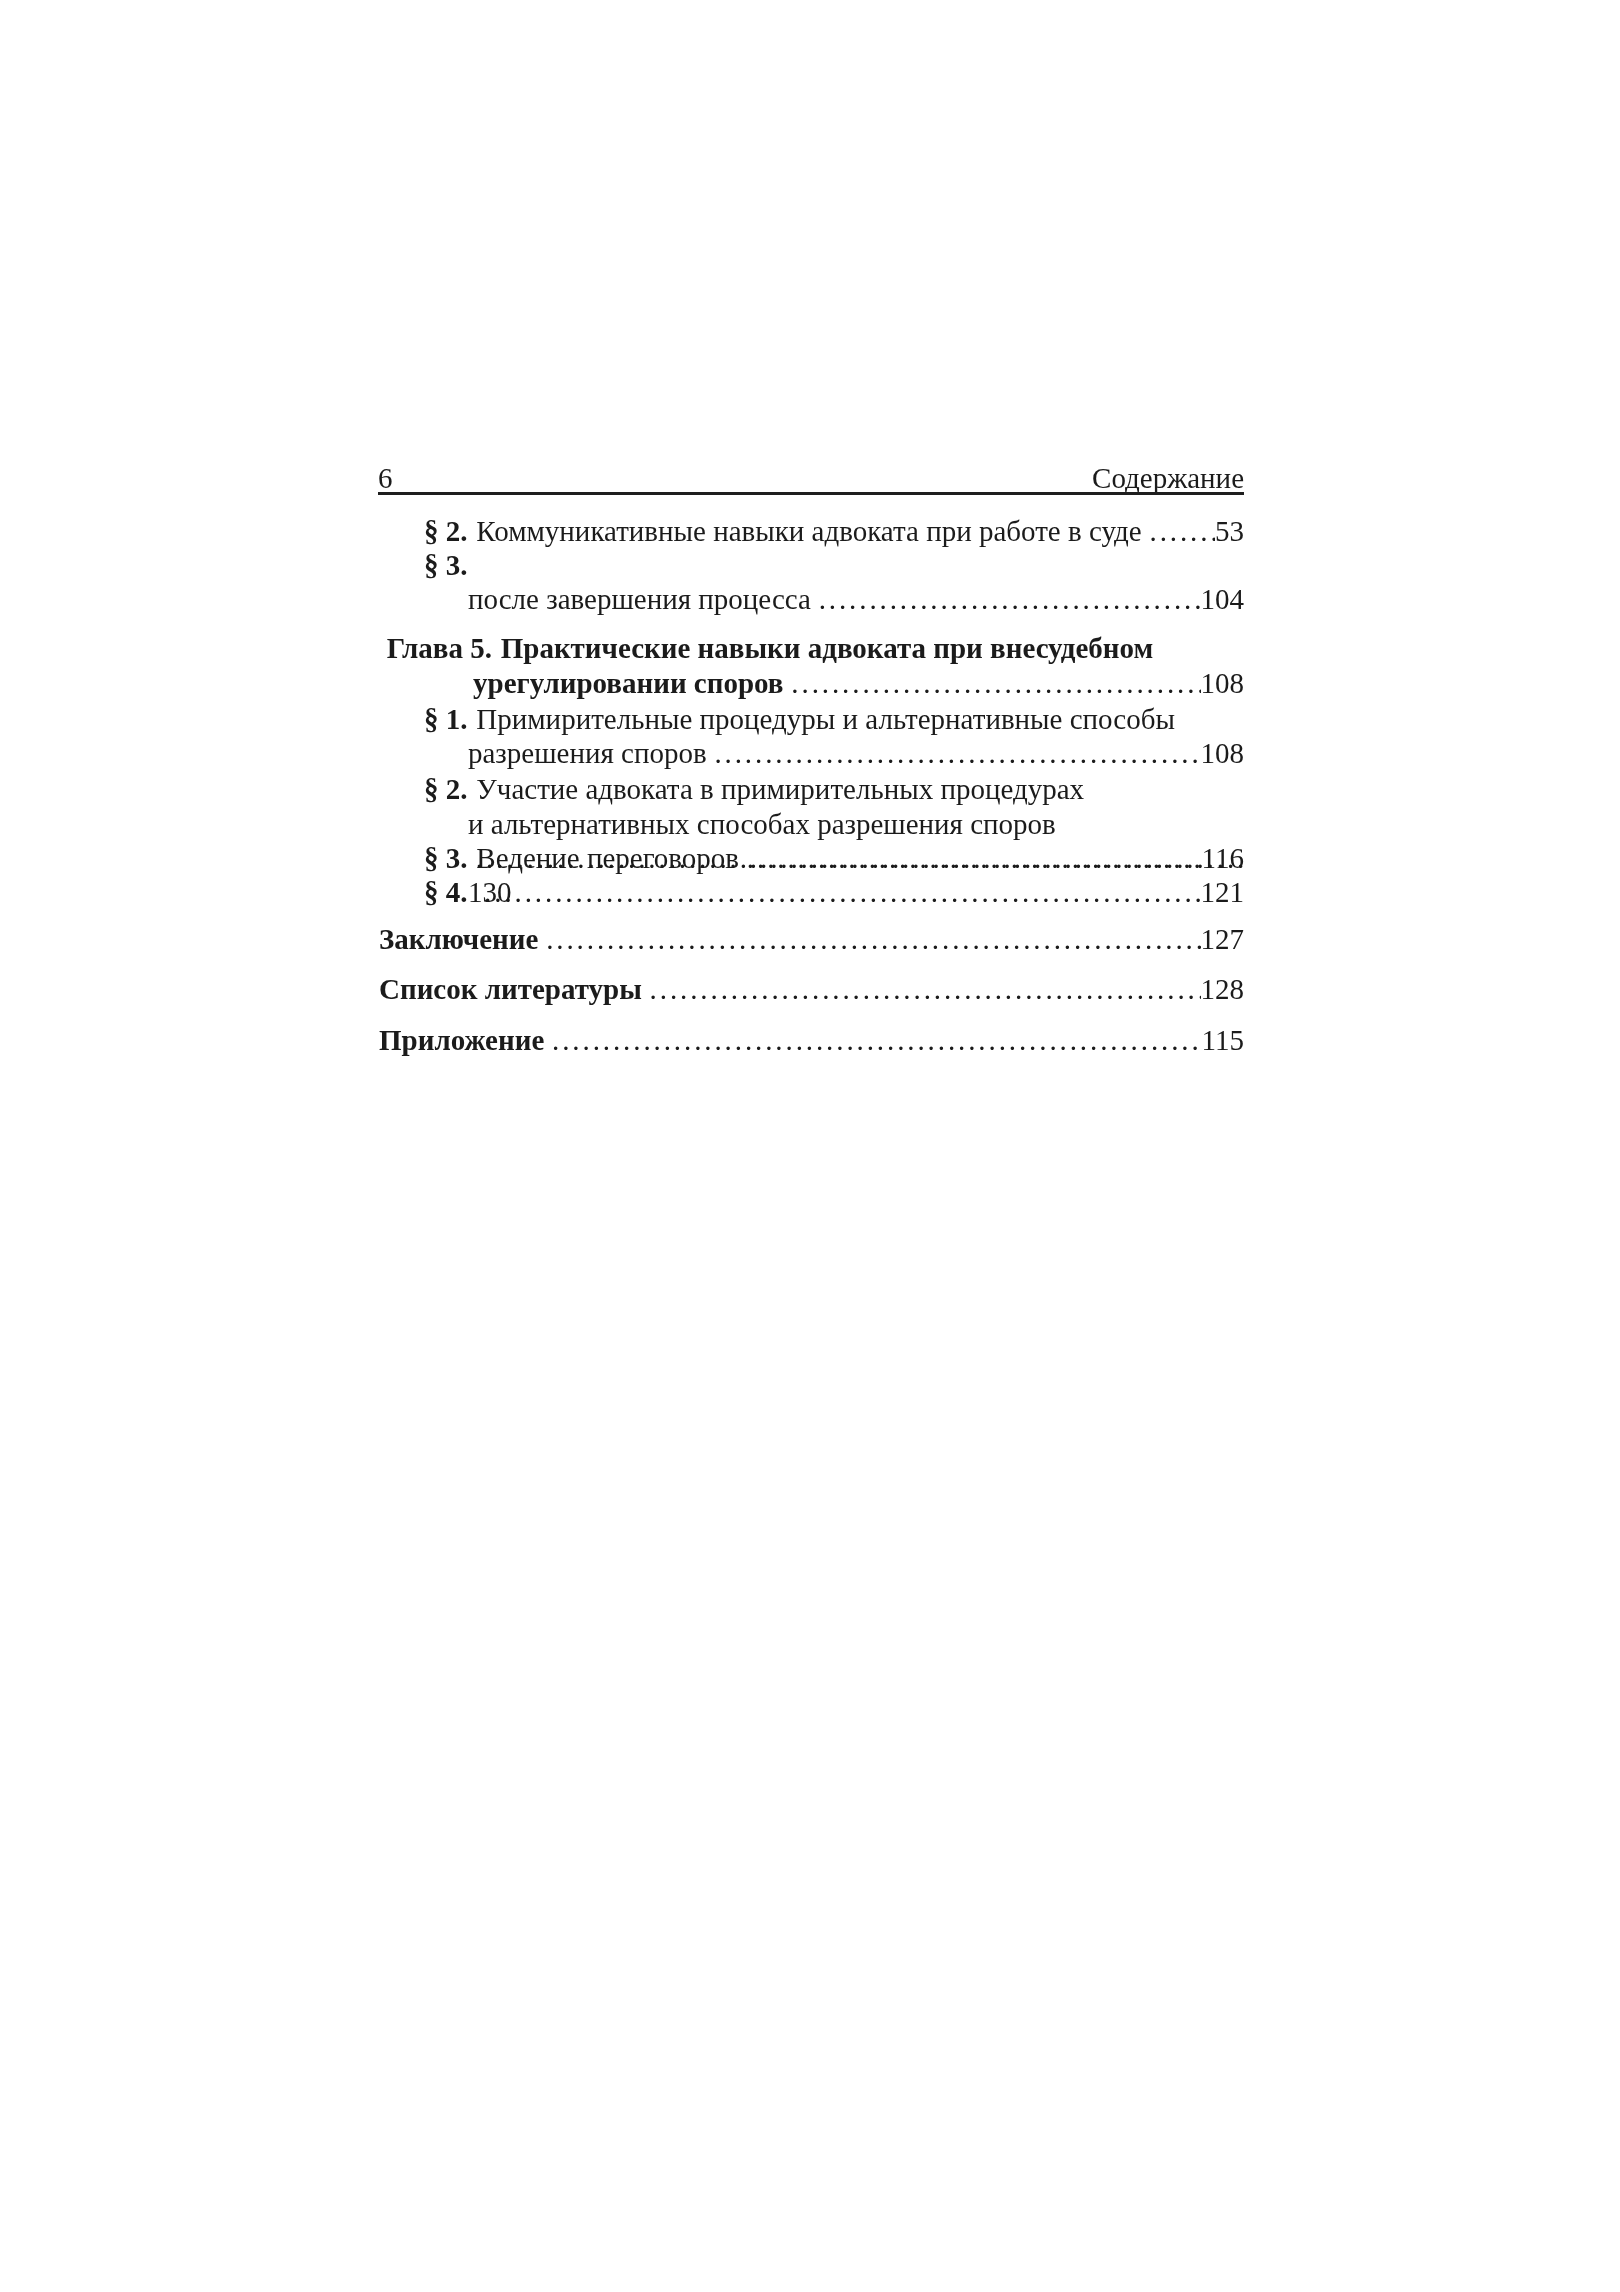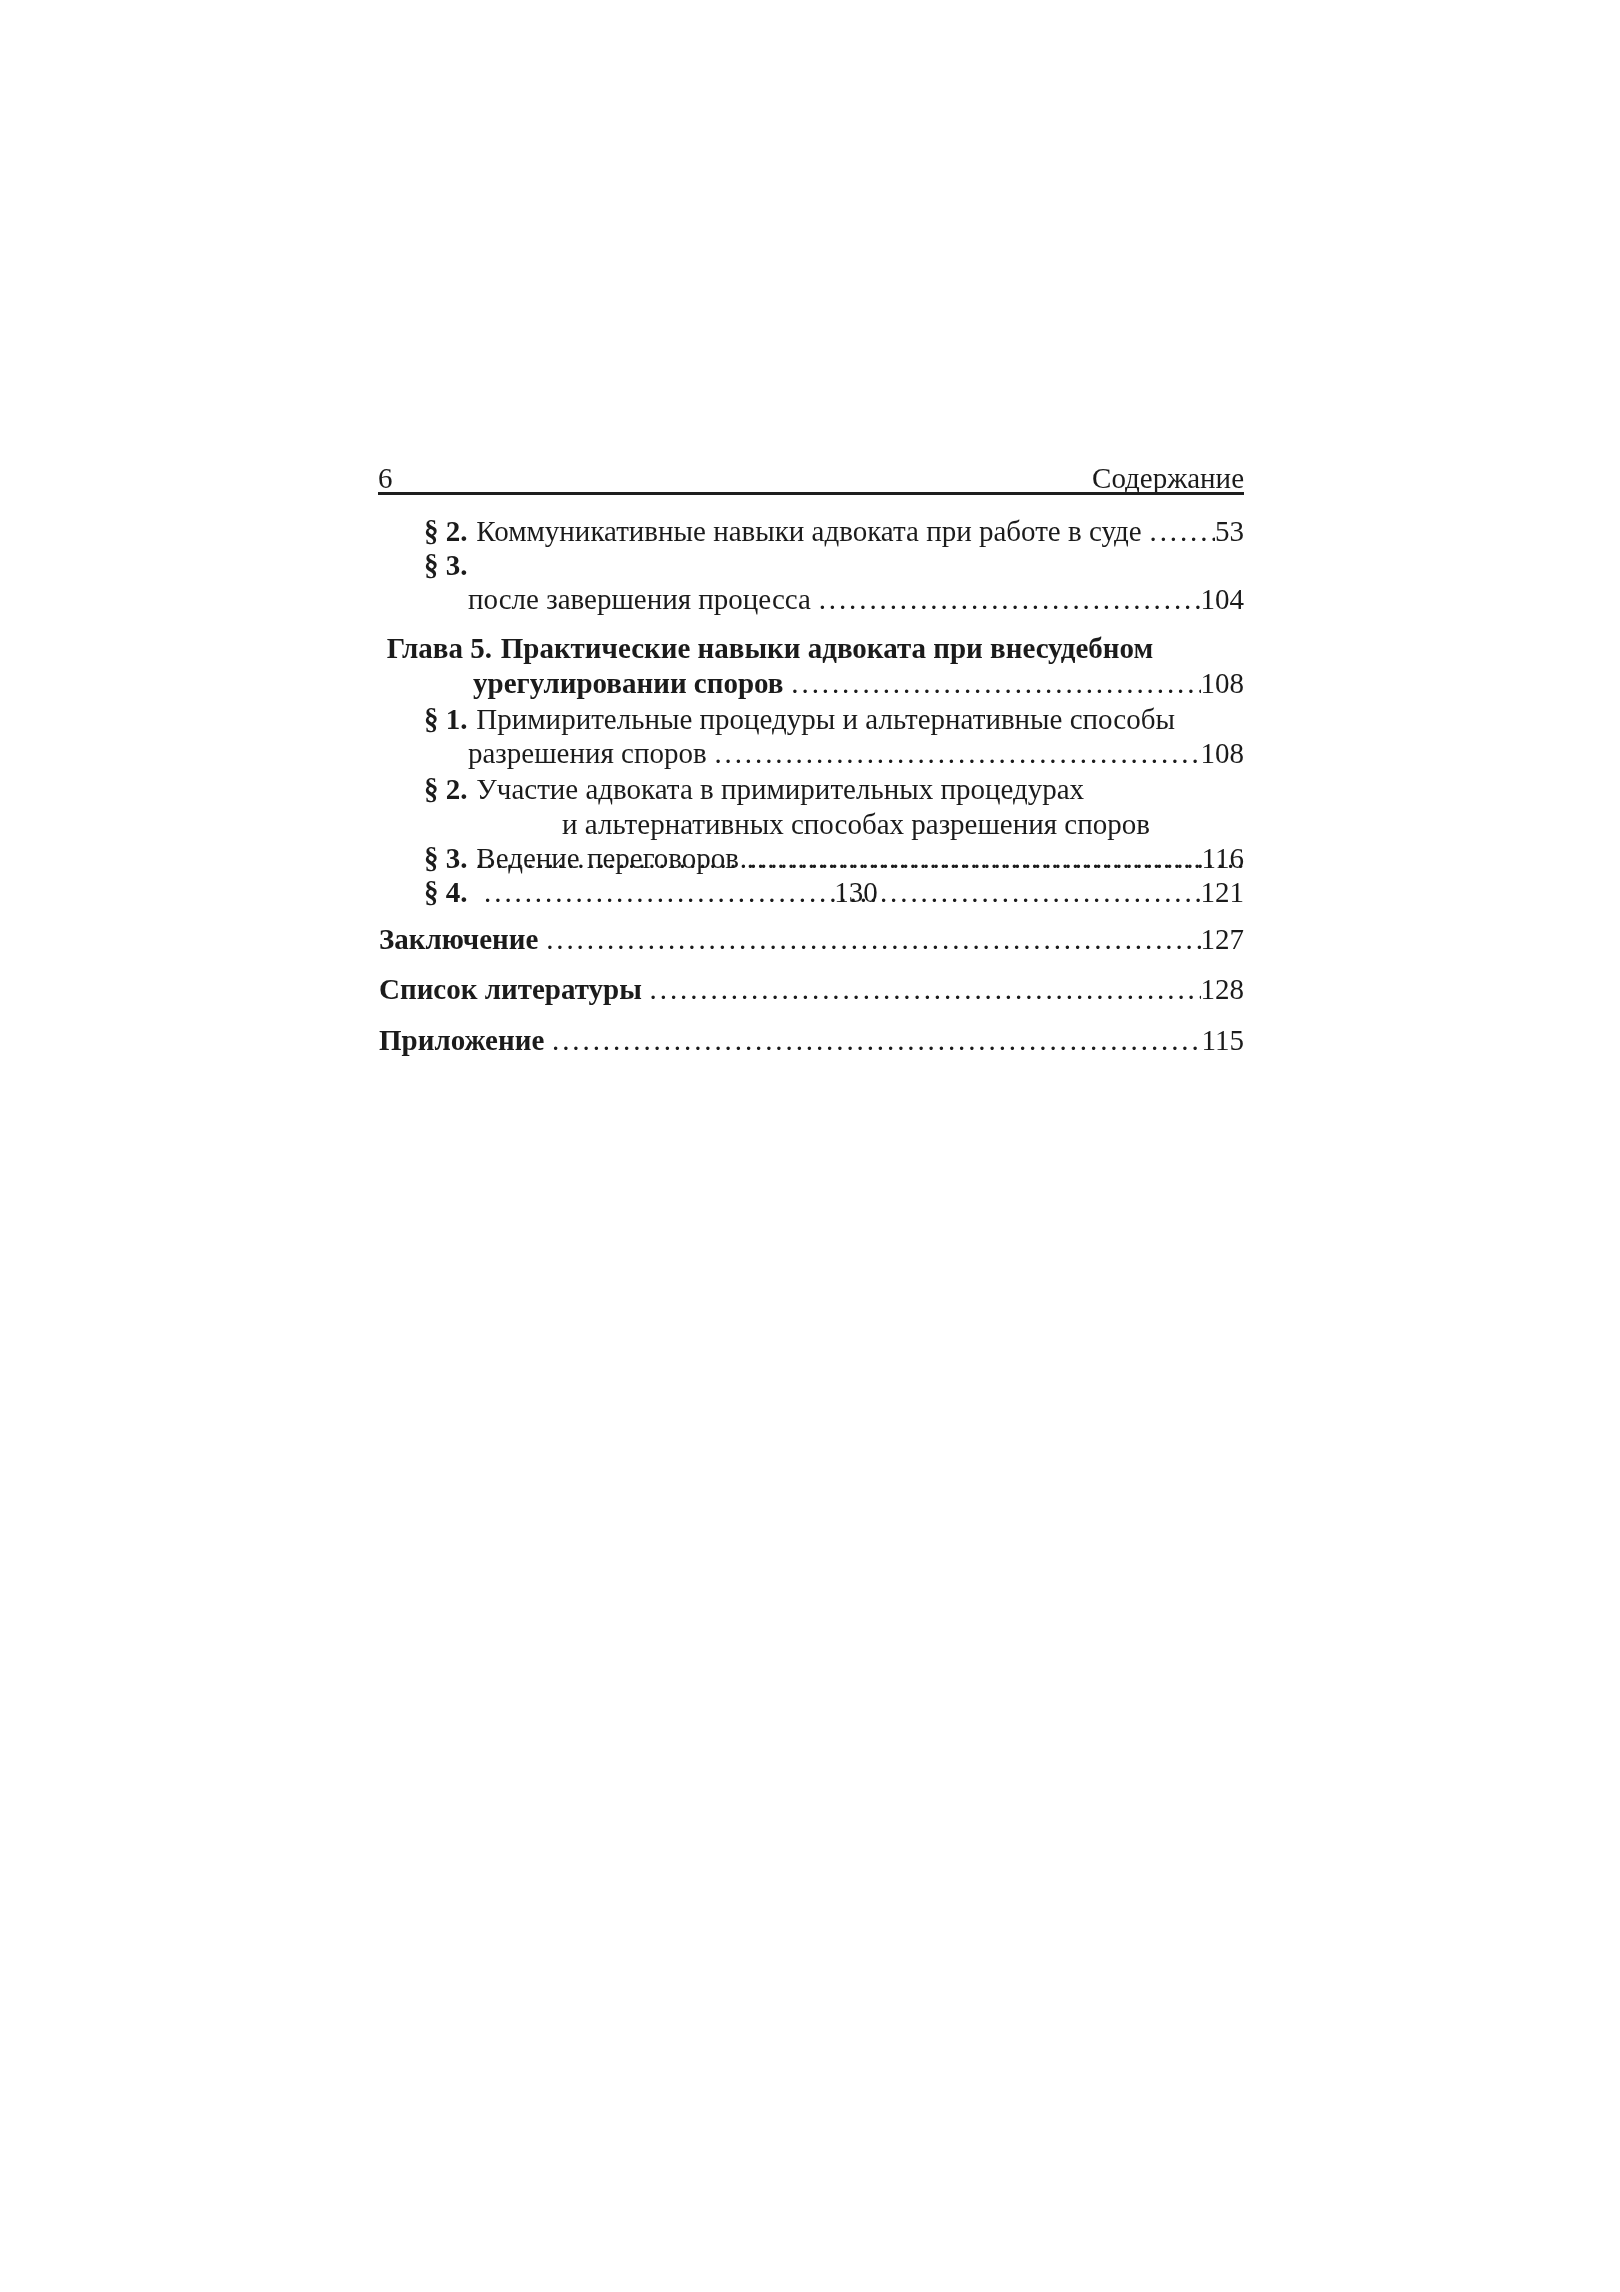--- a/index.html
+++ b/index.html
@@ -69,21 +69,21 @@
     content: "........................................................................................................................................";
     letter-spacing: 2.9px;
     white-space: nowrap;
     color: #1b1b1b;
   }
   .pagenum { flex: 0 0 auto; }
 
   
   .ind-chapter  { padding-left: 8.8px;  box-sizing: border-box; }
   .ind-section  { padding-left: 46px; box-sizing: border-box; }
-  .ind-cont     { padding-left: 90px; box-sizing: border-box; text-align: center; }
+  .ind-cont     { padding-left: 90px; box-sizing: border-box; }
   .ind-chapcont { padding-left: 95px; box-sizing: border-box; }
   .ind-top      { padding-left: 1px;  box-sizing: border-box; }
 
   
   .r0  { top: 514px; }
   .r1  { top: 548px; }
   .r2  { top: 582px; }
   .r3  { top: 631px; }
   .r4  { top: 666px; justify-content: space-between; }
   .r5  { top: 702px; }

